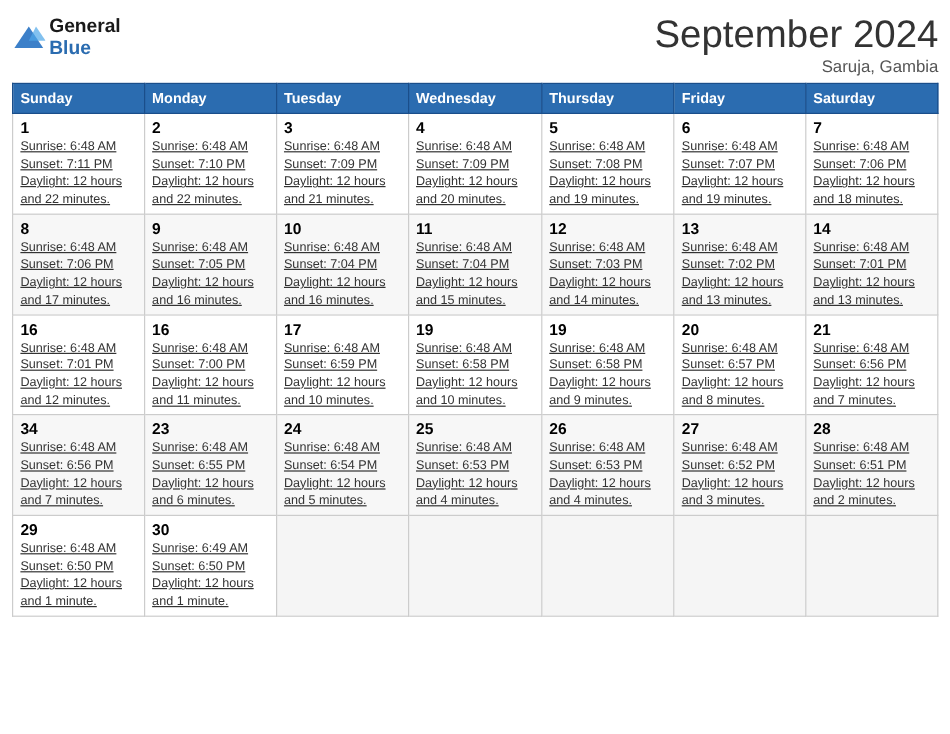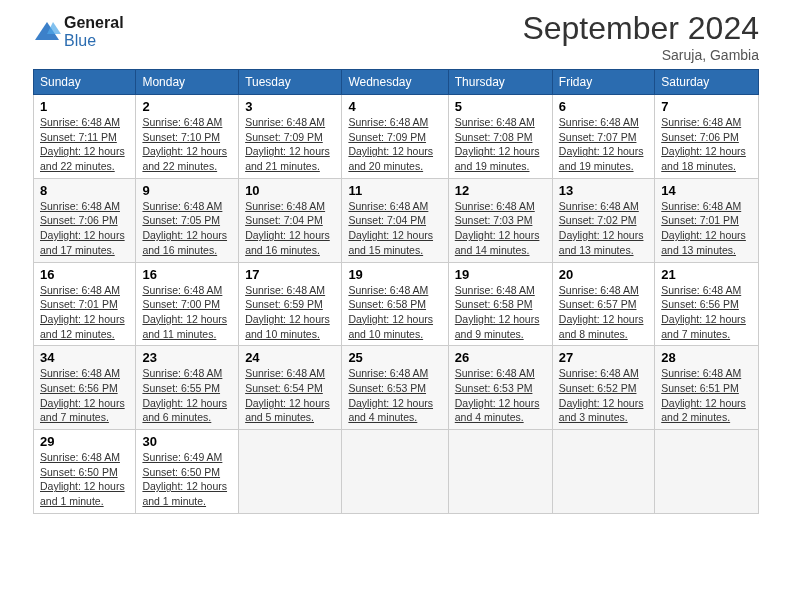--- a/index.html
+++ b/index.html
@@ -5,21 +5,21 @@
     * { box-sizing: border-box; margin: 0; padding: 0; }
     body {
       font-family: Arial, sans-serif;
       background: #fff;
       width: 792px;
       height: 612px;
       overflow: hidden;
     }
     .container {
       width: 792px;
-      padding: 10px 33px;
+      padding: 10px 10px;
     }
     .header-row {
       display: flex;
       justify-content: space-between;
       align-items: flex-start;
       margin-bottom: 6px;
     }
     .logo {
       display: flex;
       align-items: center;
@@ -46,21 +46,21 @@
       width: 100%;
       border-collapse: collapse;
       font-size: 11px;
     }
     thead tr th {
       background-color: #2b6cb0;
       color: #fff;
       text-align: left;
       padding: 5px 6px;
       font-size: 12px;
-      font-weight: normal;
+      font-weight: bold;
       border: 1px solid #1a4e8a;
     }
     tbody tr td {
       vertical-align: top;
       padding: 4px 6px;
       border: 1px solid #ccc;
       width: 113px;
       min-height: 70px;
       background: #fff;
     }
@@ -92,21 +92,21 @@
 <div class="container">
   <div class="header-row">
     <div class="logo">
       <svg class="logo-icon" viewBox="0 0 28 28">
         <rect x="0" y="0" width="28" height="28" fill="white"></rect>
         <polygon points="14,4 26,22 2,22" fill="#1a6abf" opacity="0.85"></polygon>
         <polygon points="20,4 28,16 14,16" fill="#4da6e8" opacity="0.7"></polygon>
       </svg>
       <div>
         <div style="font-size:16px;font-weight:bold;color:#1a1a1a;line-height:1.1">General</div>
-        <div style="font-size:16px;font-weight:normal;color:#2b6cb0;line-height:1.1">Blue</div>
+        <div style="font-size:16px;font-weight:bold;color:#2b6cb0;line-height:1.1">Blue</div>
       </div>
     </div>
     <div class="title-block">
       <div class="month-title">September 2024</div>
       <div class="location">Saruja, Gambia</div>
     </div>
   </div>
 
   <table>
     <thead>

